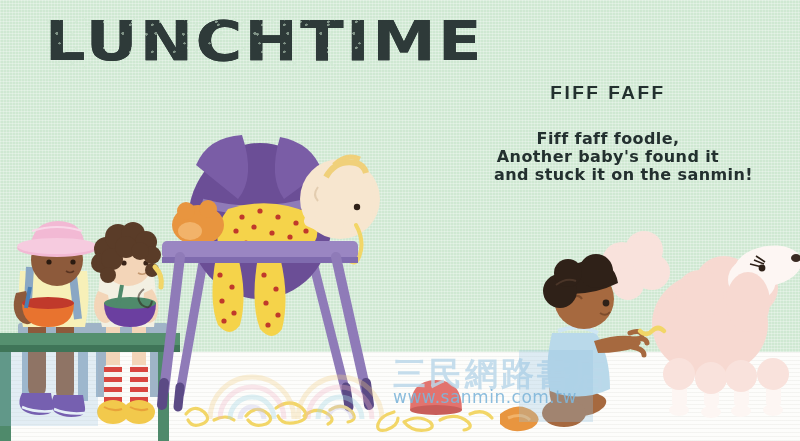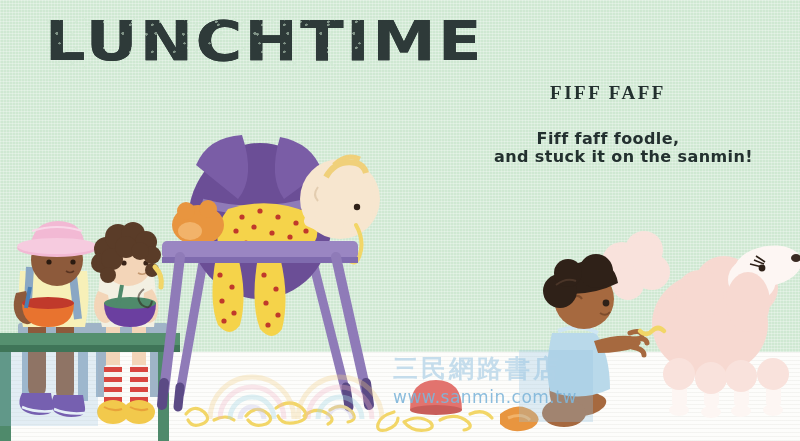--- a/index.html
+++ b/index.html
@@ -47,41 +47,41 @@
       radial-gradient(circle at 36% 62%, rgba(207,232,210,.5) 0 1.4px, rgba(0,0,0,0) 1.6px),
       radial-gradient(circle at 58% 22%, rgba(207,232,210,.5) 0 1.1px, rgba(0,0,0,0) 1.3px),
       radial-gradient(circle at 74% 70%, rgba(207,232,210,.5) 0 1.3px, rgba(0,0,0,0) 1.5px),
       radial-gradient(circle at 88% 40%, rgba(207,232,210,.5) 0 1.2px, rgba(0,0,0,0) 1.4px);
     background-size:28px 26px,33px 31px,25px 24px,37px 29px,22px 27px;
   }
 
   
   .poem-block{position:absolute;left:494px;top:82px;width:228px;text-align:center;}
   .poem-title{
-    font-family:Liberation Serif, serif;
+    font-family:Liberation Sans, sans-serif;
     font-weight:700;font-size:19px;letter-spacing:2.5px;
     color:#23302f;margin:0 0 26px 0;
   }
   .poem-line{
     font-family:"DejaVu Sans",sans-serif;
     font-weight:700;font-size:16px;letter-spacing:.4px;
     color:#23302f;line-height:18px;white-space:nowrap;
   }
 
   
   .abs{position:absolute;}
   svg{display:block;overflow:visible;}
 
   
   .wm{position:absolute;pointer-events:none;}
   .wm-rainbow{left:206px;top:351px;opacity:.55;}
   .wm-cjk{
     left:393px;top:352px;
     font-family:"DejaVu Sans",sans-serif;
-    font-size:25px;font-weight:700;letter-spacing:3px;
+    font-size:33px;font-weight:700;letter-spacing:3px;
     color:#bcd8ea;opacity:.85;white-space:nowrap;
   }
   .wm-url{
     left:393px;top:387px;
     font-family:"DejaVu Sans",sans-serif;
     font-size:17px;font-weight:400;letter-spacing:.5px;
     color:#7fb6da;opacity:.9;white-space:nowrap;
   }
   .wm-box{
     left:519px;top:350px;width:74px;height:72px;
@@ -99,20 +99,21 @@
 
   <div class="bg-wall"></div>
   <div class="bg-floor"></div>
 
   <div class="title">LUNCHTIME</div>
   <div class="title-mask"></div>
 
   <div class="poem-block">
     <div class="poem-title">FIFF FAFF</div>
     <div class="poem-line">Fiff faff foodle,</div>
+    <div class="poem-line">Another baby's found it</div>
     <div class="poem-line">and stuck it on the sanmin!</div>
   </div>
 
   <svg class="abs" style="left:0px;top:215px;" width="215" height="226" viewBox="0 0 215 226">
 
     <g>
       <rect x="18" y="108" width="78" height="12" rx="3" fill="#9fb4c7"></rect>
       <rect x="22" y="118" width="10" height="68" fill="#9fb4c7"></rect>
       <rect x="78" y="118" width="10" height="68" fill="#9fb4c7"></rect>
     </g>

